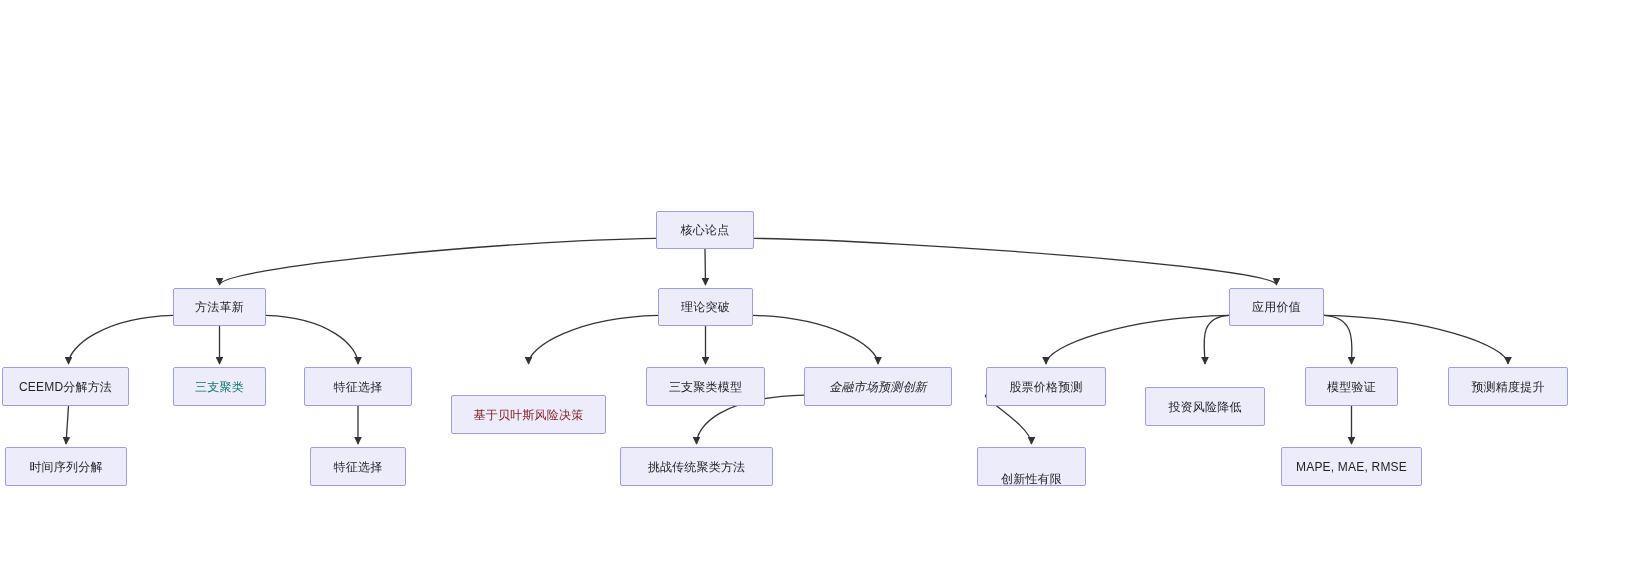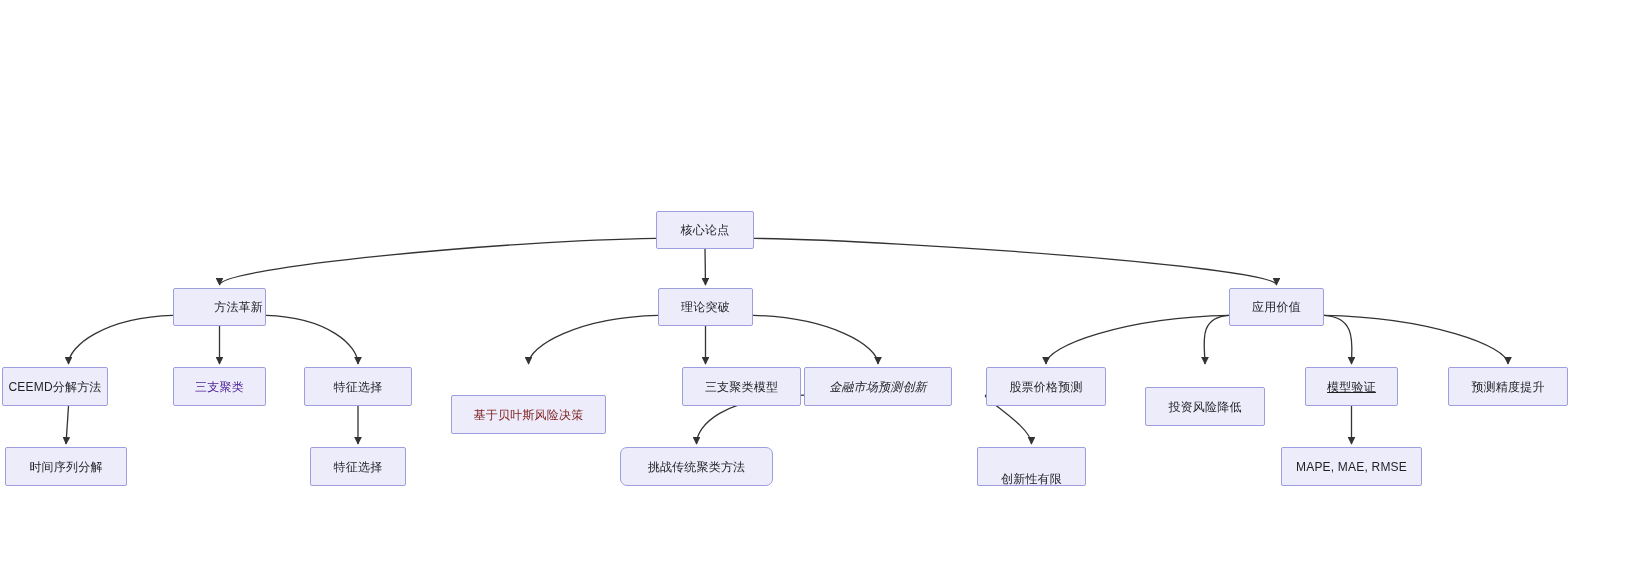--- a/index.html
+++ b/index.html
@@ -74,66 +74,66 @@
         <path d="M 358 406 L 358 444" stroke="#333333" stroke-width="1.3" fill="none" marker-end="url(#arrow)"></path>
         <path d="M 804 395.08 C 722.325 397.08, 696.5 425.655, 696.5 444" stroke="#333333" stroke-width="1.3" fill="none" marker-end="url(#arrow)"></path>
         <path d="M 986 395.08 C 979.475 397.08, 1031.5 425.655, 1031.5 444" stroke="#333333" stroke-width="1.3" fill="none" marker-end="url(#arrow)"></path>
         <path d="M 1351.5 406 L 1351.5 444" stroke="#333333" stroke-width="1.3" fill="none" marker-end="url(#arrow)"></path>
       </g>
   </svg>
   <div id="node-layer">
       <div class="node" style="left: 656px; top: 211px; width: 98px; height: 38px; background: rgb(236, 236, 251); border-color: rgb(158, 158, 222); color: rgb(31, 31, 36);">
         <span class="node-label">核心论点</span>
       </div>
-      <div class="node" style="left: 173px; top: 288px; width: 93px; height: 38px; background: rgb(236, 236, 251); border-color: rgb(158, 158, 222); color: rgb(31, 31, 36); justify-content: flex-end;">
+      <div class="node" style="left: 173px; top: 288px; width: 93px; height: 38px; background: rgb(236, 236, 251); border-color: rgb(158, 158, 222); color: rgb(31, 31, 36);">
         <span class="node-label">方法革新</span>
       </div>
       <div class="node" style="left: 658px; top: 288px; width: 95px; height: 38px; background: rgb(236, 236, 251); border-color: rgb(158, 158, 222); color: rgb(31, 31, 36);">
         <span class="node-label">理论突破</span>
       </div>
       <div class="node" style="left: 1229px; top: 288px; width: 95px; height: 38px; background: rgb(236, 236, 251); border-color: rgb(158, 158, 222); color: rgb(31, 31, 36);">
         <span class="node-label">应用价值</span>
       </div>
-      <div class="node" style="left: 2px; top: 367px; width: 106px; height: 39px; background: rgb(236, 236, 251); border-color: rgb(158, 158, 222); color: rgb(31, 31, 36);">
+      <div class="node" style="left: 2px; top: 367px; width: 127px; height: 39px; background: rgb(236, 236, 251); border-color: rgb(158, 158, 222); color: rgb(31, 31, 36);">
         <span class="node-label">CEEMD分解方法</span>
       </div>
-      <div class="node" style="left: 173px; top: 367px; width: 93px; height: 39px; background: rgb(236, 236, 251); border-color: rgb(158, 158, 222); color: #4c1d95; text-align: center;">
+      <div class="node" style="left: 173px; top: 367px; width: 93px; height: 39px; background: rgb(236, 236, 251); border-color: rgb(158, 158, 222); color: #0f766e; text-align: center;">
         <span class="node-label">三支聚类</span>
       </div>
       <div class="node" style="left: 304px; top: 367px; width: 108px; height: 39px; background: rgb(236, 236, 251); border-color: rgb(158, 158, 222); color: rgb(31, 31, 36);">
         <span class="node-label">特征选择</span>
       </div>
       <div class="node" style="left: 451px; top: 367px; width: 155px; height: 39px; background: rgb(236, 236, 251); border-color: rgb(158, 158, 222); color: #7f1d1d; margin-top: 28px;">
         <span class="node-label">基于贝叶斯风险决策</span>
       </div>
-      <div class="node" style="left: 646px; top: 367px; width: 119px; height: 39px; background: rgb(236, 236, 251); border-color: rgb(158, 158, 222); color: rgb(31, 31, 36); margin-left: 36px;">
+      <div class="node" style="left: 646px; top: 367px; width: 119px; height: 39px; background: rgb(236, 236, 251); border-color: rgb(158, 158, 222); color: rgb(31, 31, 36);">
         <span class="node-label">三支聚类模型</span>
       </div>
       <div class="node" style="left: 804px; top: 367px; width: 148px; height: 39px; background: rgb(236, 236, 251); border-color: rgb(158, 158, 222); color: rgb(31, 31, 36); font-style: italic;">
         <span class="node-label">金融市场预测创新</span>
       </div>
       <div class="node" style="left: 986px; top: 367px; width: 120px; height: 39px; background: rgb(236, 236, 251); border-color: rgb(158, 158, 222); color: rgb(31, 31, 36);">
         <span class="node-label">股票价格预测</span>
       </div>
       <div class="node" style="left: 1145px; top: 367px; width: 120px; height: 39px; background: rgb(236, 236, 251); border-color: rgb(158, 158, 222); color: rgb(31, 31, 36); margin-top: 20px;">
         <span class="node-label">投资风险降低</span>
       </div>
-      <div class="node" style="left: 1305px; top: 367px; width: 93px; height: 39px; background: rgb(236, 236, 251); border-color: rgb(158, 158, 222); color: rgb(31, 31, 36); text-decoration: underline;">
+      <div class="node" style="left: 1305px; top: 367px; width: 93px; height: 39px; background: rgb(236, 236, 251); border-color: rgb(158, 158, 222); color: rgb(31, 31, 36);">
         <span class="node-label">模型验证</span>
       </div>
       <div class="node" style="left: 1448px; top: 367px; width: 120px; height: 39px; background: rgb(236, 236, 251); border-color: rgb(158, 158, 222); color: rgb(31, 31, 36);">
         <span class="node-label">预测精度提升</span>
       </div>
       <div class="node" style="left: 5px; top: 447px; width: 122px; height: 39px; background: rgb(236, 236, 251); border-color: rgb(158, 158, 222); color: rgb(31, 31, 36);">
         <span class="node-label">时间序列分解</span>
       </div>
       <div class="node" style="left: 310px; top: 447px; width: 96px; height: 39px; background: rgb(236, 236, 251); border-color: rgb(158, 158, 222); color: rgb(31, 31, 36);">
         <span class="node-label">特征选择</span>
       </div>
-      <div class="node" style="left: 620px; top: 447px; width: 153px; height: 39px; background: rgb(236, 236, 251); border-color: rgb(158, 158, 222); color: rgb(31, 31, 36); border-radius: 7px;">
+      <div class="node" style="left: 620px; top: 447px; width: 153px; height: 39px; background: rgb(236, 236, 251); border-color: rgb(158, 158, 222); color: rgb(31, 31, 36);">
         <span class="node-label">挑战传统聚类方法</span>
       </div>
       <div class="node" style="left: 977px; top: 447px; width: 109px; height: 39px; background: rgb(236, 236, 251); border-color: rgb(158, 158, 222); color: rgb(31, 31, 36); align-items: flex-end;">
         <span class="node-label">创新性有限</span>
       </div>
       <div class="node" style="left: 1281px; top: 447px; width: 141px; height: 39px; background: rgb(236, 236, 251); border-color: rgb(158, 158, 222); color: rgb(31, 31, 36);">
         <span class="node-label">MAPE, MAE, RMSE</span>
       </div>
     </div>
 </div>

